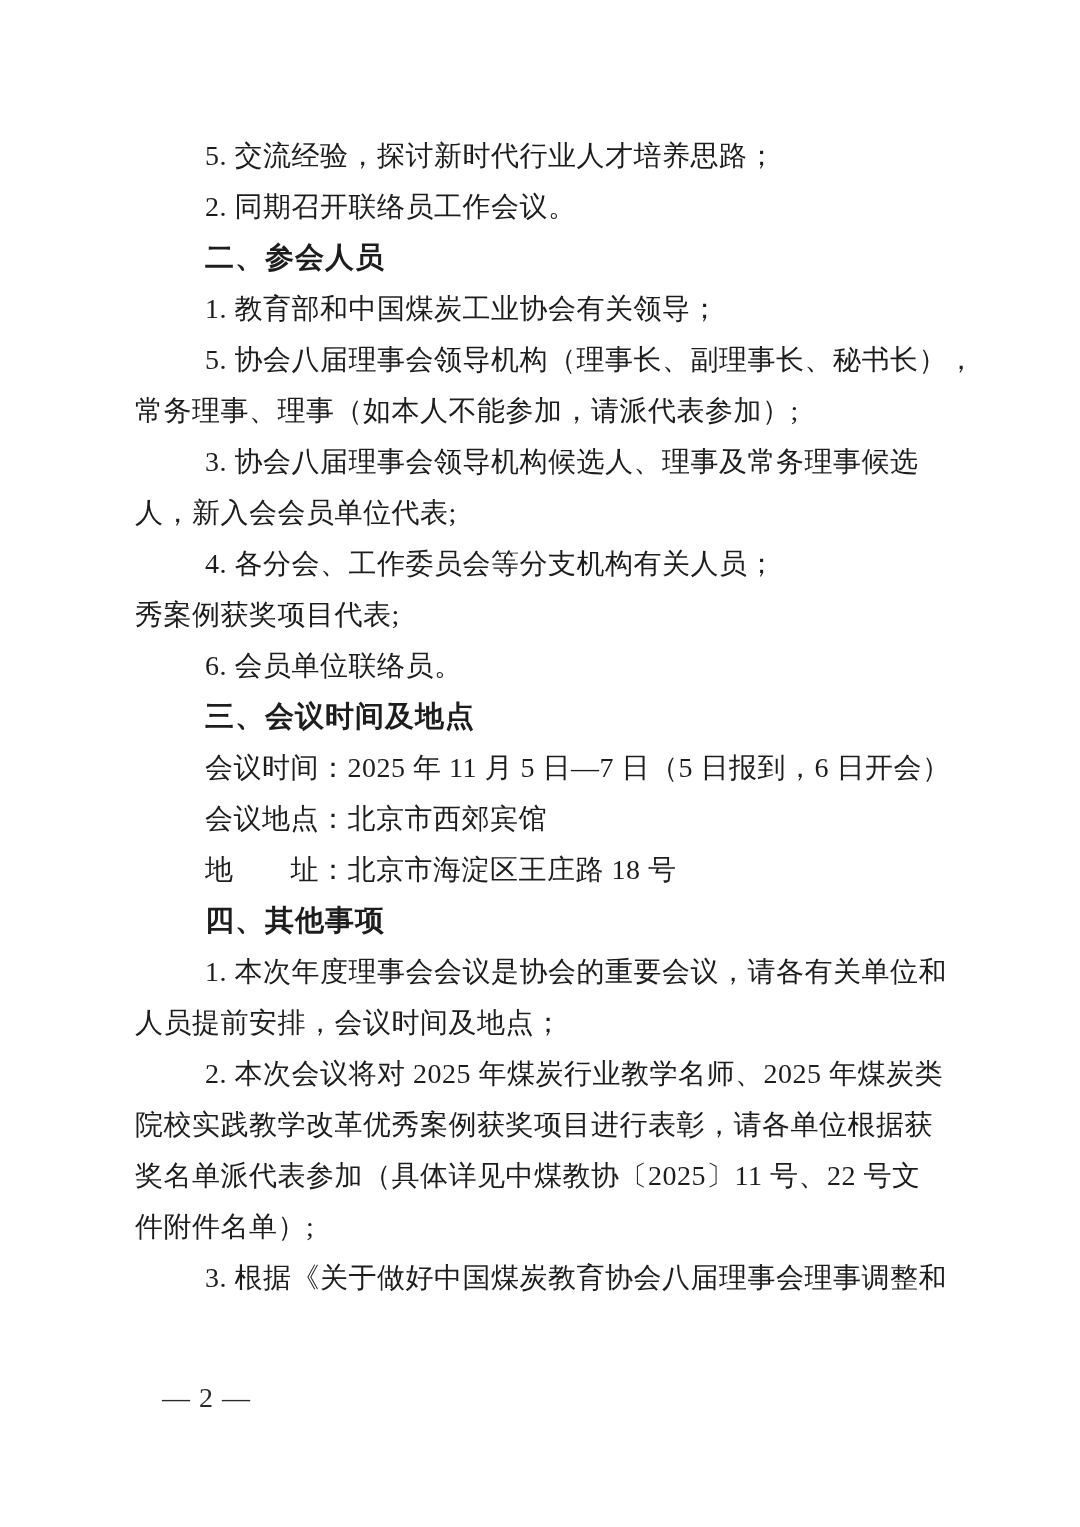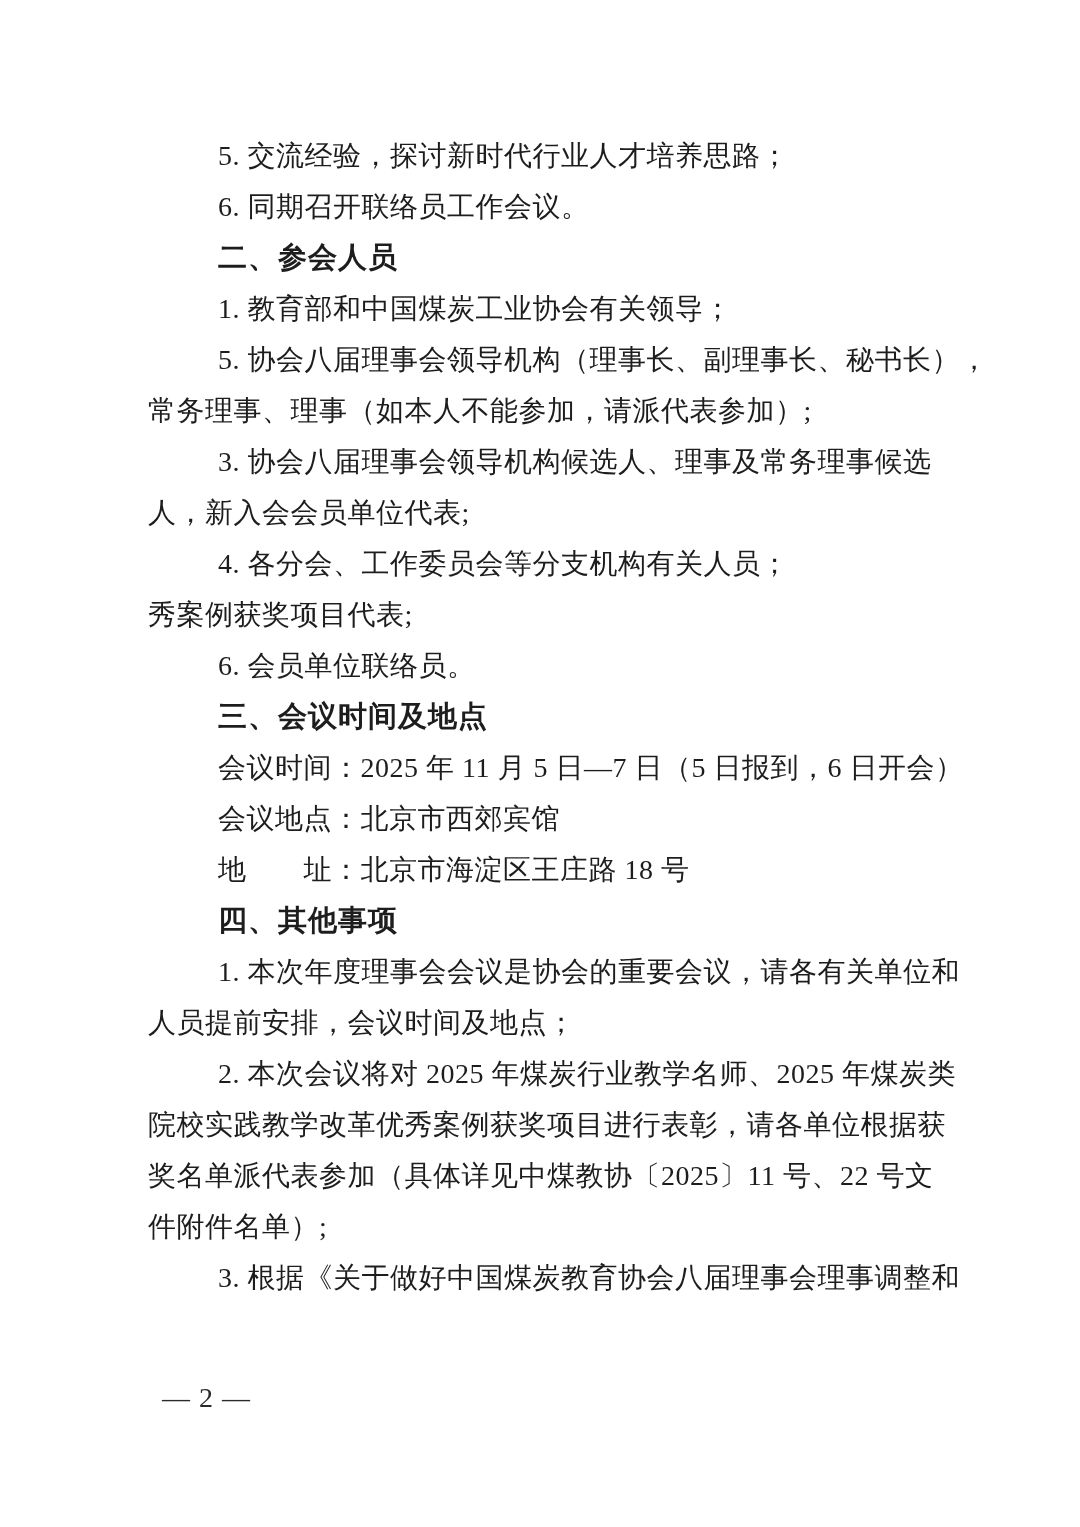--- a/index.html
+++ b/index.html
@@ -11,21 +11,21 @@
     position: relative;
     width: 1080px;
     height: 1527px;
     background: #ffffff;
     color: #1d1d1d;
     font-family: "Liberation Serif", "DejaVu Serif", serif;
     overflow: hidden;
   }
   .content {
     position: absolute;
-    left: 148px;
+    left: 135px;
     top: 130px;
     width: 800px;
   }
   .line {
     height: 51px;
     line-height: 51px;
     font-size: 28px;
     white-space: nowrap;
     letter-spacing: 0.5px;
   }
@@ -47,21 +47,21 @@
     letter-spacing: 1px;
     color: #2a2a2a;
   }
 </style>
 </head>
 <body>
 
 <div class="page">
   <div class="content">
       <div class="line indent">5. 交流经验，探讨新时代行业人才培养思路；</div>
-      <div class="line indent">6. 同期召开联络员工作会议。</div>
+      <div class="line indent">2. 同期召开联络员工作会议。</div>
       <div class="line indent heading">二、参会人员</div>
       <div class="line indent">1. 教育部和中国煤炭工业协会有关领导；</div>
       <div class="line indent">5. 协会八届理事会领导机构（理事长、副理事长、秘书长），</div>
       <div class="line">常务理事、理事（如本人不能参加，请派代表参加）;</div>
       <div class="line indent">3. 协会八届理事会领导机构候选人、理事及常务理事候选</div>
       <div class="line">人，新入会会员单位代表;</div>
       <div class="line indent">4. 各分会、工作委员会等分支机构有关人员；</div>
       <div class="line">秀案例获奖项目代表;</div>
       <div class="line indent">6. 会员单位联络员。</div>
       <div class="line indent heading">三、会议时间及地点</div>

